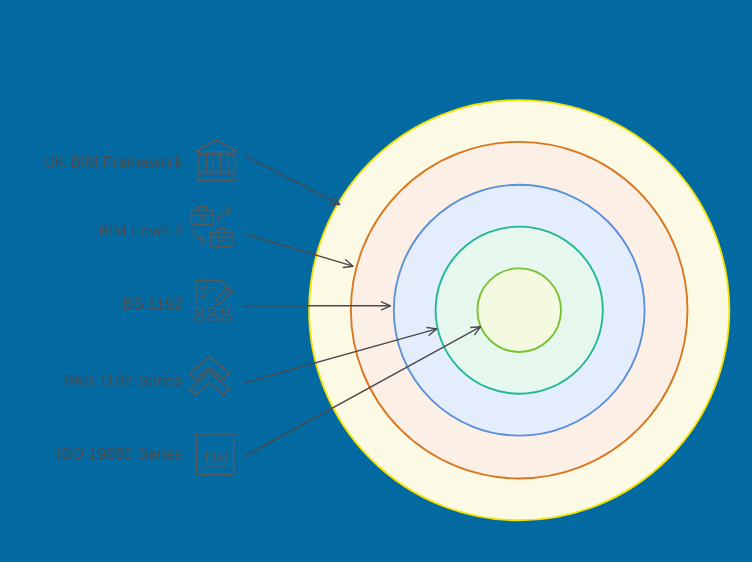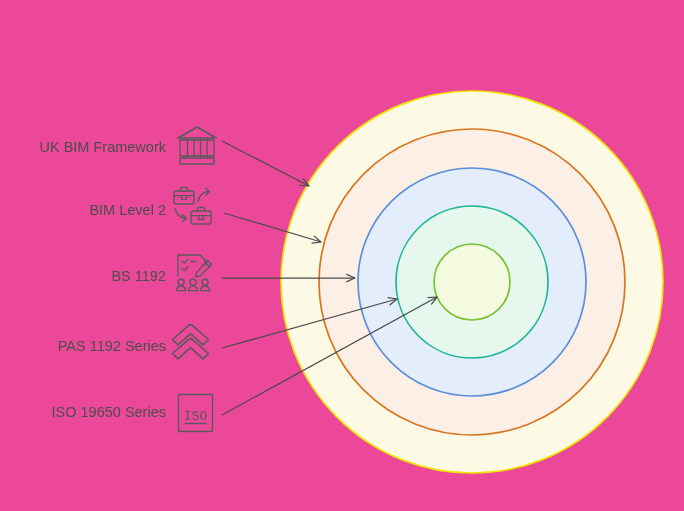--- a/index.html
+++ b/index.html
@@ -65,21 +65,21 @@
   .iso-text {
     font-family: "Liberation Mono", monospace;
     font-size: 13px;
     fill: #57595b;
     text-anchor: middle;
   }
 </style>
 </head>
 <body>
 
-<div id="diagram-root" style="background: #ec4899; text-decoration: underline;">
+<div id="diagram-root" style="background: #0369a1; text-decoration: underline;">
   <svg id="diagram-svg" viewBox="0 0 684 511" xmlns="http://www.w3.org/2000/svg">
 
     <g>
       <circle class="ring" id="ring0" cx="472" cy="282" r="191" fill="#fcfae4" stroke="#f2e205"></circle>
       <circle class="ring" id="ring1" cx="472" cy="282" r="153" fill="#fcefe6" stroke="#d9761f"></circle>
       <circle class="ring" id="ring2" cx="472" cy="282" r="114" fill="#e4edfc" stroke="#5b8fd9"></circle>
       <circle class="ring" id="ring3" cx="472" cy="282" r="76" fill="#e6f7ee" stroke="#1fb894"></circle>
       <circle class="ring" id="ring4" cx="472" cy="282" r="38" fill="#f4fae0" stroke="#79c235"></circle>
     </g>
 

